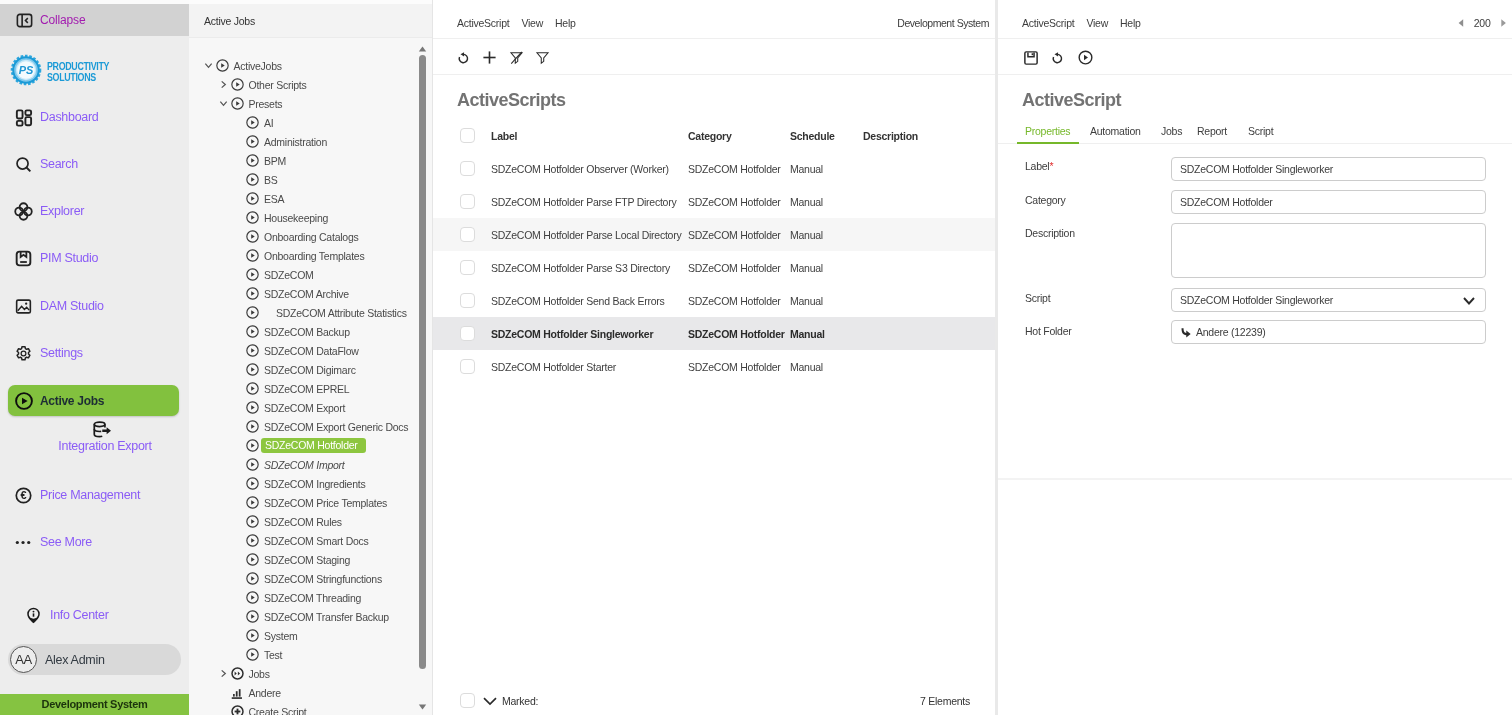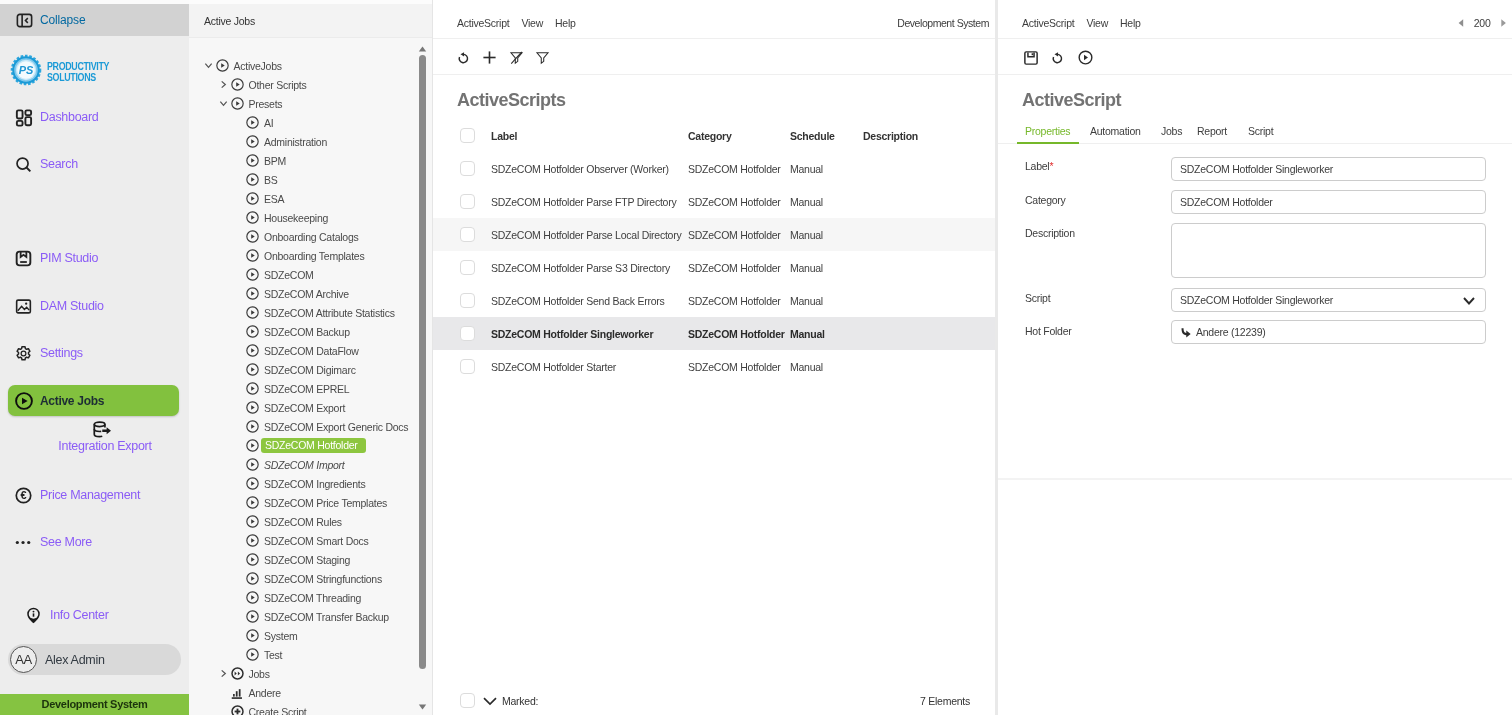--- a/index.html
+++ b/index.html
@@ -2,21 +2,21 @@
 <html><head>
 <meta charset="utf-8">
 <style>
 * { margin:0; padding:0; box-sizing:border-box; }
 html,body { width:1512px; height:715px; overflow:hidden; font-family:"Liberation Sans", sans-serif; background:#fff; }
 .app { position:relative; width:1512px; height:715px; }
 
 
 .sidebar { position:absolute; left:0; top:0; width:189px; height:715px; background:#ededed; }
 .collapse-row { margin-top:4px; height:32px; background:#d2d2d2; display:flex; align-items:center; padding-left:15px; }
-.collapse-row .lbl { font-size:12px; letter-spacing:-0.15px; color:#0369a1; margin-left:6px; }
+.collapse-row .lbl { font-size:12px; letter-spacing:-0.15px; color:#a21caf; margin-left:6px; }
 .sidebar::before { content:""; position:absolute; top:0; left:0; width:189px; height:4px; background:#fbfbfb; }
 .nav-item { position:absolute; left:0; width:189px; height:32px; display:flex; align-items:center; padding-left:14px; font-size:12.5px; letter-spacing:-0.3px; color:#8b5cf6;text-align:center; }
 .nav-item .txt { margin-left:7px; }
 .nav-item svg { flex:none; }
 .active-job { position:absolute; left:8px; width:171px; top:385px; height:31px; background:#82c13e; border-radius:7px; box-shadow:0 1px 2px rgba(0,0,0,0.18); display:flex; align-items:center; padding-left:6px; font-size:12px; letter-spacing:-0.3px; font-weight:bold; color:#1d2d35; }
 .active-job .txt { margin-left:6px; }
 .user-pill { position:absolute; left:8px; top:644px; width:173px; height:31px; background:#d9d9d9; border-radius:16px; display:flex; align-items:center; }
 .avatar { width:27px; height:27px; border-radius:50%; border:1px solid #555; display:flex; align-items:center; justify-content:center; font-size:13px; letter-spacing:-0.3px; color:#333; background:#ededed; margin-left:2px; flex:none; }
 .user-pill .txt { margin-left:8px; font-size:12.5px; letter-spacing:-0.3px; color:#333b43; }
 .dev-bar { position:absolute; left:0; bottom:0; width:189px; height:21px; background:#85c341; text-align:center; font-size:11px; font-weight:bold; color:#1c330d; line-height:21px; letter-spacing:-0.3px; }
@@ -102,20 +102,29 @@
         </svg>
       <span class="txt">Dashboard</span>
     </div>
     <div class="nav-item" style="top:148px;">
       <svg width="19" height="19" viewBox="0 0 20 20">
           <circle cx="9" cy="9" r="5.8" fill="none" stroke="#222" stroke-width="1.8"></circle>
           <line x1="13.2" y1="13.2" x2="17.2" y2="17.2" stroke="#222" stroke-width="2"></line>
         </svg>
       <span class="txt">Search</span>
     </div>
+    <div class="nav-item" style="top:195px;">
+      <svg width="19" height="19" viewBox="0 0 20 20">
+          <circle cx="10" cy="5.4" r="4.1" fill="none" stroke="#222" stroke-width="1.9"></circle>
+          <circle cx="5.4" cy="10" r="4.1" fill="none" stroke="#222" stroke-width="1.9"></circle>
+          <circle cx="14.6" cy="10" r="4.1" fill="none" stroke="#222" stroke-width="1.9"></circle>
+          <circle cx="10" cy="14.6" r="4.1" fill="none" stroke="#222" stroke-width="1.9"></circle>
+        </svg>
+      <span class="txt">Explorer</span>
+    </div>
     <div class="nav-item" style="top:242px;">
       <svg width="19" height="19" viewBox="0 0 20 20">
           <rect x="2.8" y="2.8" width="14.4" height="14.4" rx="3" fill="none" stroke="#222" stroke-width="2"></rect>
           <path d="M7 2.8 v5.6 l3-2.2 3 2.2 v-5.6" fill="none" stroke="#222" stroke-width="1.9"></path>
           <line x1="6.5" y1="13.7" x2="13.5" y2="13.7" stroke="#222" stroke-width="1.9"></line>
         </svg>
       <span class="txt">PIM Studio</span>
     </div>
     <div class="nav-item" style="top:290px;">
       <svg width="19" height="19" viewBox="0 0 20 20">
@@ -276,21 +285,21 @@
           </svg>
           <span class="lbl">SDZeCOM</span>
         </div>
       <div class="trow" style="top:243px;left:57px;">
           <svg width="13" height="13" viewBox="0 0 14 14" style="flex:none;">
             <circle cx="7" cy="7" r="6.1" fill="none" stroke="#3a3a3a" stroke-width="1.25"></circle>
             <path d="M5.6 4.6 L9.4 7 L5.6 9.4 Z" fill="#3a3a3a"></path>
           </svg>
           <span class="lbl">SDZeCOM Archive</span>
         </div>
-      <div class="trow" style="top:262px;left:57px;">
+      <div class="trow" style="top:262px;left:57px;gap:12px;">
           <svg width="13" height="13" viewBox="0 0 14 14" style="flex:none;">
             <circle cx="7" cy="7" r="6.1" fill="none" stroke="#3a3a3a" stroke-width="1.25"></circle>
             <path d="M5.6 4.6 L9.4 7 L5.6 9.4 Z" fill="#3a3a3a"></path>
           </svg>
           <span class="lbl">SDZeCOM Attribute Statistics</span>
         </div>
       <div class="trow" style="top:281px;left:57px;">
           <svg width="13" height="13" viewBox="0 0 14 14" style="flex:none;">
             <circle cx="7" cy="7" r="6.1" fill="none" stroke="#3a3a3a" stroke-width="1.25"></circle>
             <path d="M5.6 4.6 L9.4 7 L5.6 9.4 Z" fill="#3a3a3a"></path>

